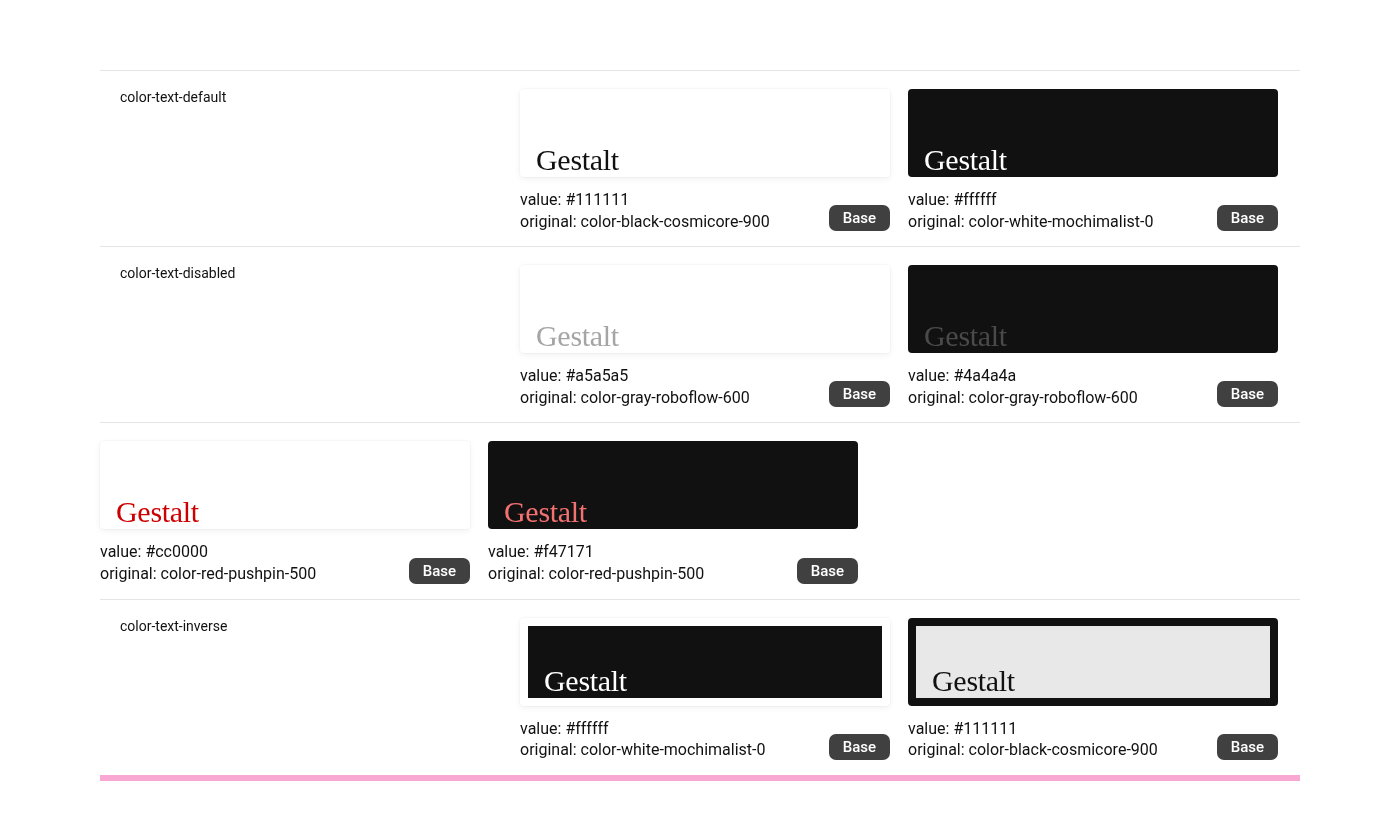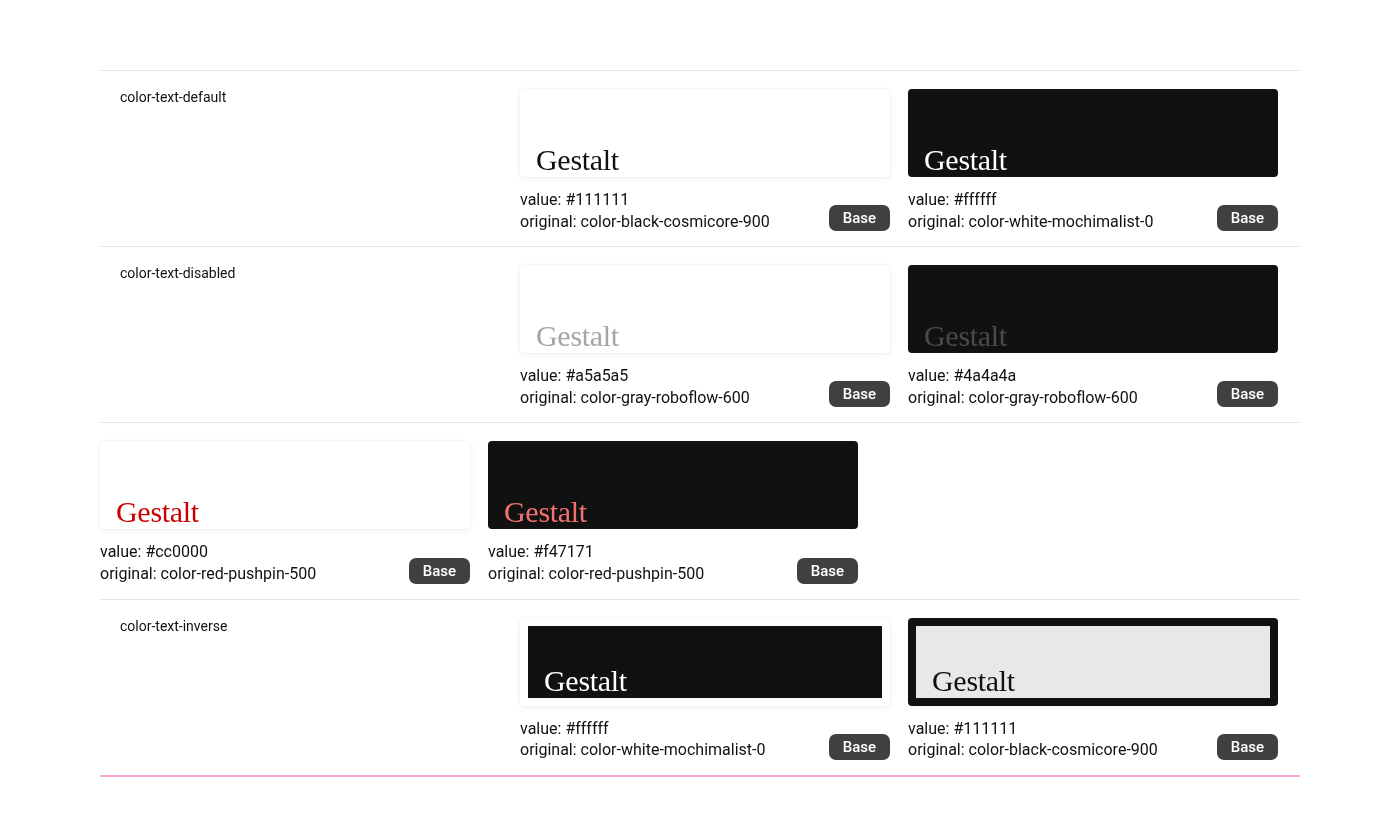--- a/index.html
+++ b/index.html
@@ -12,21 +12,21 @@
   }
   .page {
     width: 1400px;
     padding: 70px 100px 40px 100px;
   }
   .row {
     display: flex;
     border-top: 1px solid #e5e5e5;
     padding: 18px 0 14px 0;
   }
-  .row:last-child { border-bottom: 2px solid #f9a8d4; }
+  .row:last-child { border-bottom: 6px solid #f9a8d4; }
   .token-name {
     width: 420px;
     flex: 0 0 420px;
     font-size: 14px;
     padding-left: 20px;
     padding-top: 0px;
     font-weight: 400;
     color: #111111;
   }
   .variant {

